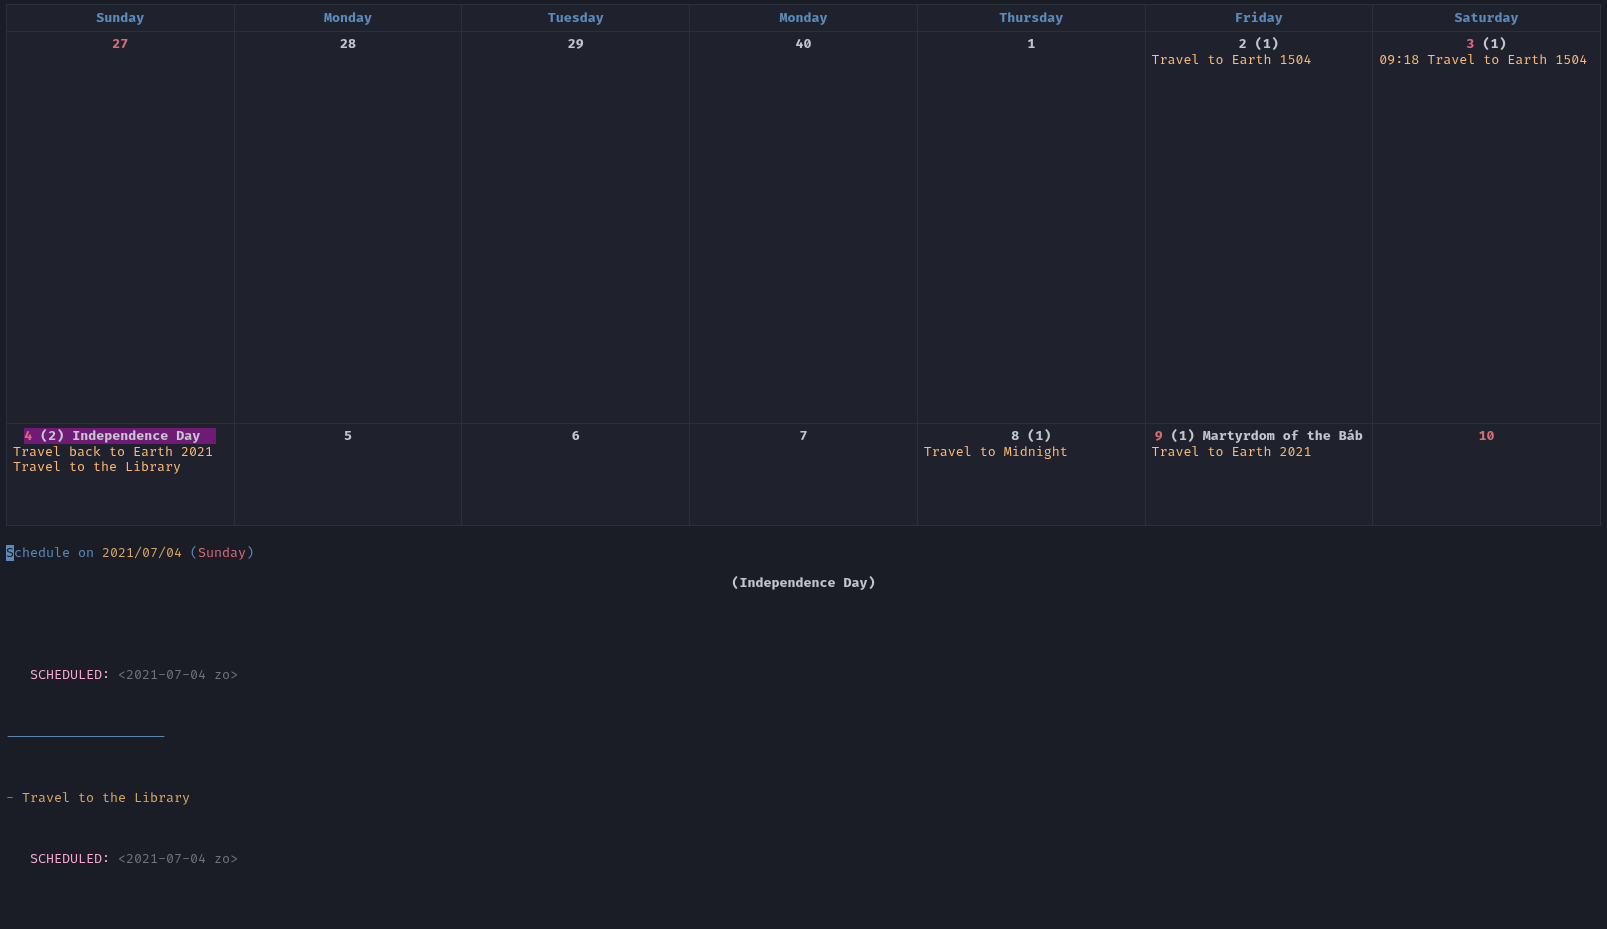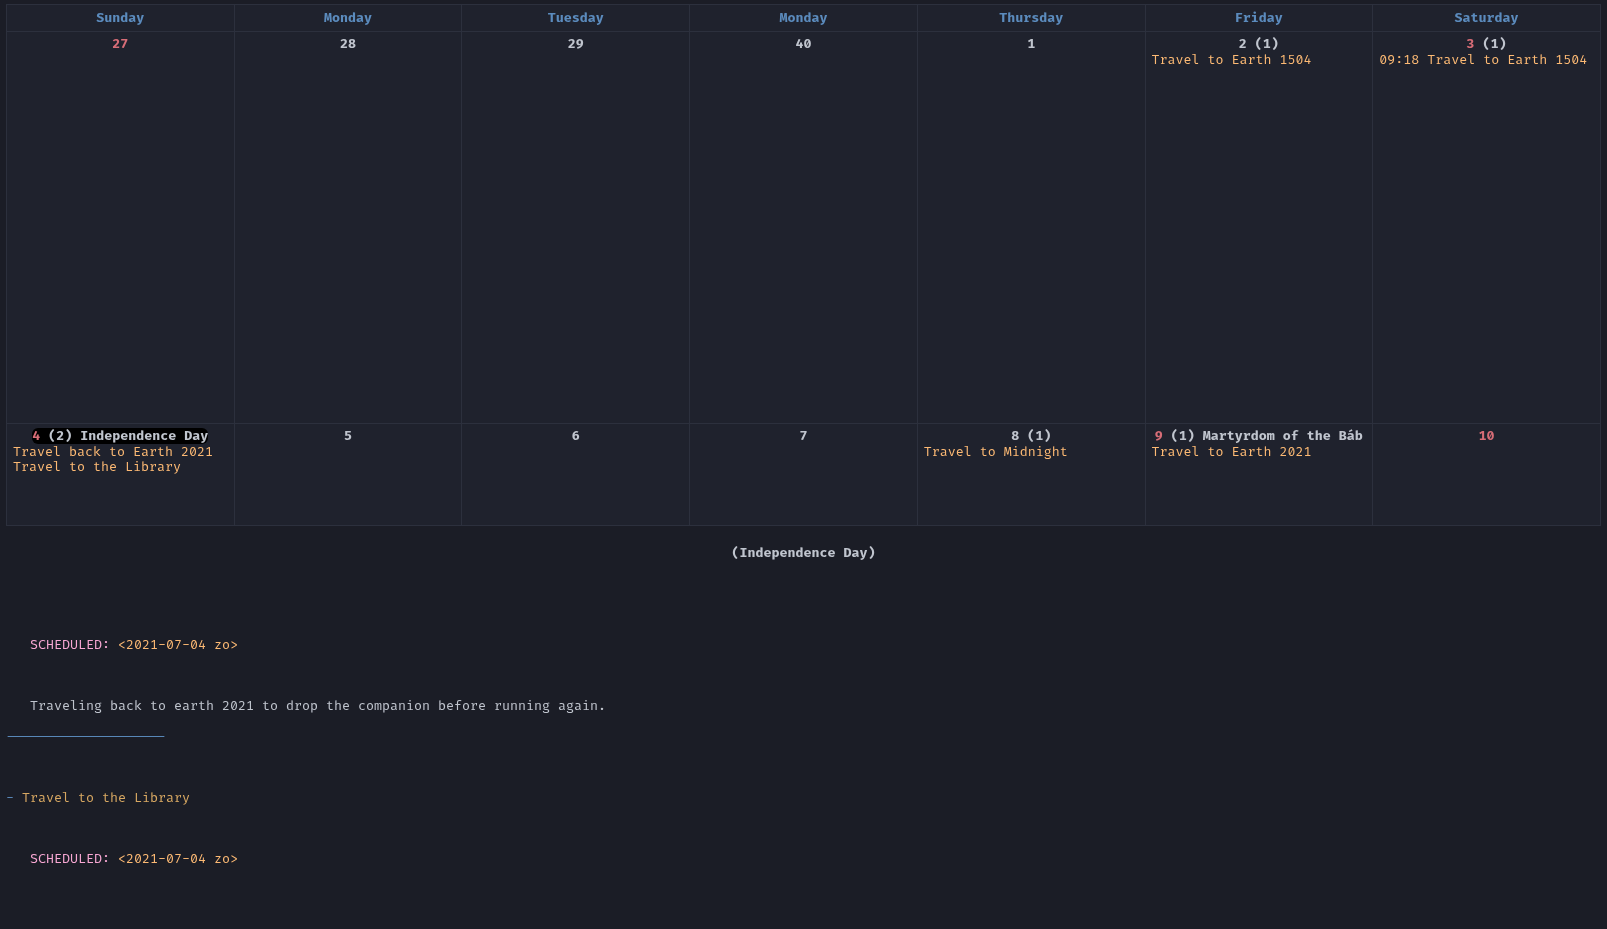--- a/index.html
+++ b/index.html
@@ -41,41 +41,41 @@
   tr.row1 td { height: 380px; }
   tr.row2 td { height: 90px; }
 
   td.selected { background: #242835; }
   td .datehead { white-space: pre; text-align: center; }
 
   .daynum         { color: #c0c5ce; font-weight: 700; }
   .daynum.weekend { color: #d76d77; }
   .count          { color: #c0c5ce; font-weight: 700; }
   .holiday        { color: #c0c5ce; font-weight: 700; }
-  .holiday-hi     { background: #000000; padding: 0 0 0 0; border-radius: 6px; }
+  .holiday-hi     { background: #701a75; padding: 0 16px 0 0; }
 
   .ev      { color: #fdba74; white-space: pre; overflow: hidden; text-overflow: clip; }
 
   
   .detail {
     padding: 0 6px 8px 6px;
     white-space: pre;
   }
   .line { white-space: pre; }
 
   .s-cursor    { background: #5b8bbd; color: #1b1d26; }
   .s-key       { color: #5b8bbd; }
   .s-date      { color: #d8a862; }
   .s-paren     { color: #5b8bbd; }
   .s-weekend   { color: #d76d77; }
   .s-sub       { color: #c0c5ce; font-weight: 700; text-align: center; }
   .s-item      { color: #d8a862; }
   .s-bullet    { color: #5b8bbd; }
   .s-sched-key { color: #f9a8d4; }
-  .s-sched-val { color: #fdba74; }
+  .s-sched-val { color: #737373; }
   .s-text      { color: #c0c5ce; }
   .s-rule      { color: #5b8bbd; }
 </style>
 </head>
 <body>
 
 <div class="page">
 
   <div class="cal-wrap">
     <table class="cal">
@@ -143,26 +143,26 @@
           </td>
           <td>
             <div class="datehead"><span class="daynum weekend">10</span></div>
           </td>
         </tr>
       </tbody>
     </table>
   </div>
 
   <div class="detail">
+<div class="line"><span class="s-cursor">S</span><span class="s-key">chedule on </span><span class="s-date">2021/07/04</span><span class="s-paren"> (</span><span class="s-weekend">Sunday</span><span class="s-paren">)</span></div>
 <div class="line s-sub">(Independence Day)</div>
 <div class="line">&nbsp;</div>
 <div class="line">&nbsp;</div>
 <div class="line"><span class="s-sched-key">   SCHEDULED: </span><span class="s-sched-val">&lt;2021-07-04 zo&gt;</span></div>
 <div class="line">&nbsp;</div>
-<div class="line s-text">   Traveling back to earth 2021 to drop the companion before running again.</div>
 <div class="line s-rule">--------------------</div>
 <div class="line">&nbsp;</div>
 <div class="line"><span class="s-bullet">- </span><span class="s-item">Travel to the Library</span></div>
 <div class="line">&nbsp;</div>
 <div class="line"><span class="s-sched-key">   SCHEDULED: </span><span class="s-sched-val">&lt;2021-07-04 zo&gt;</span></div>
 
 
 
   </div>
 

